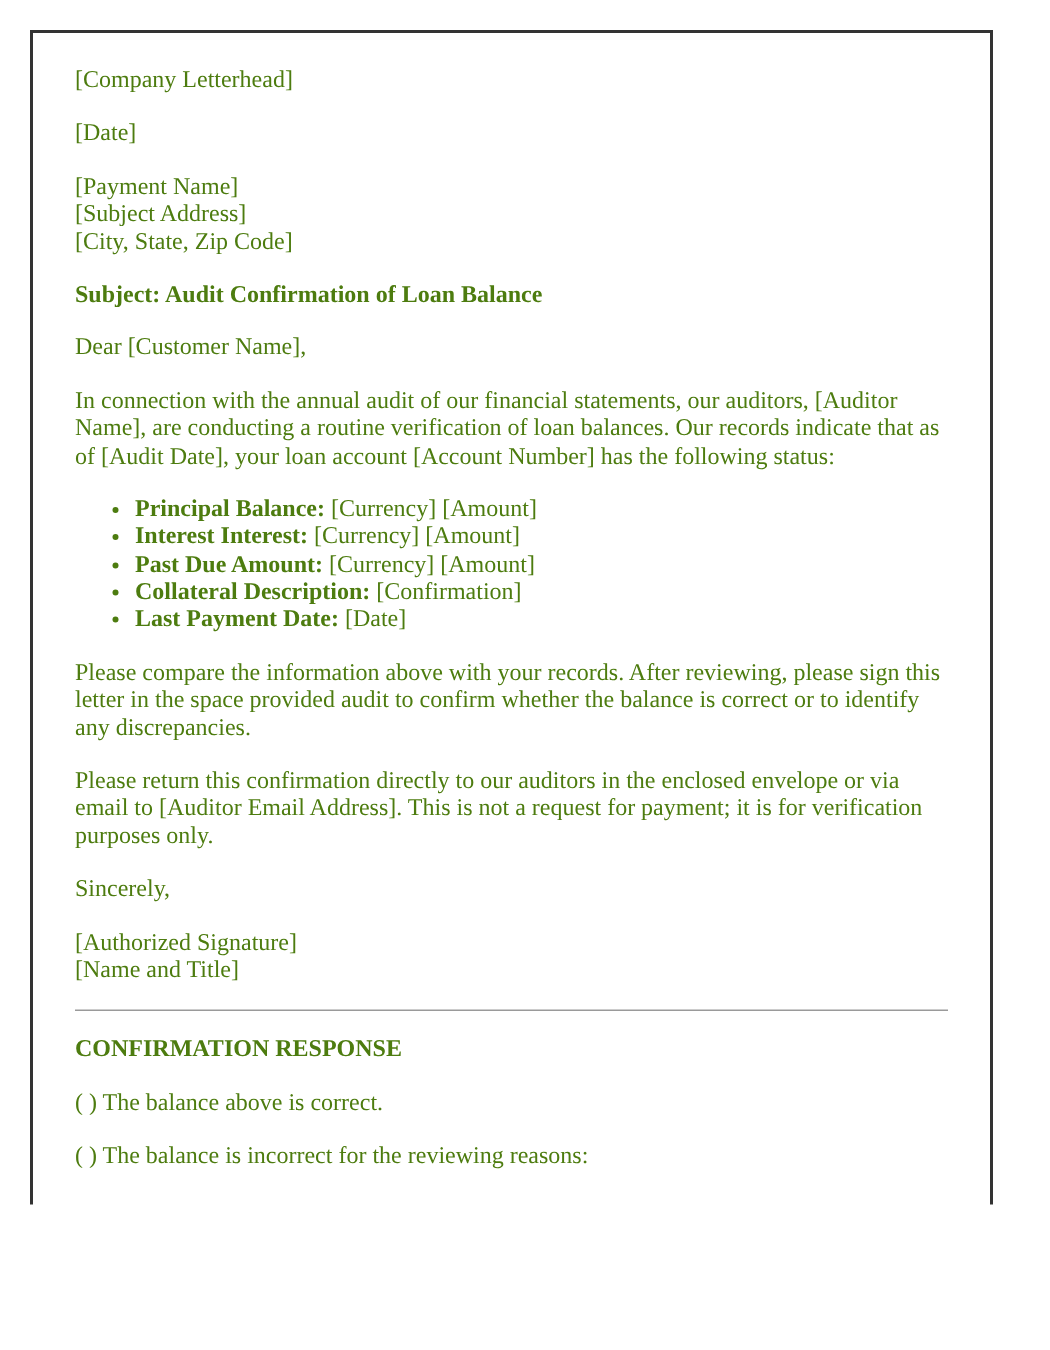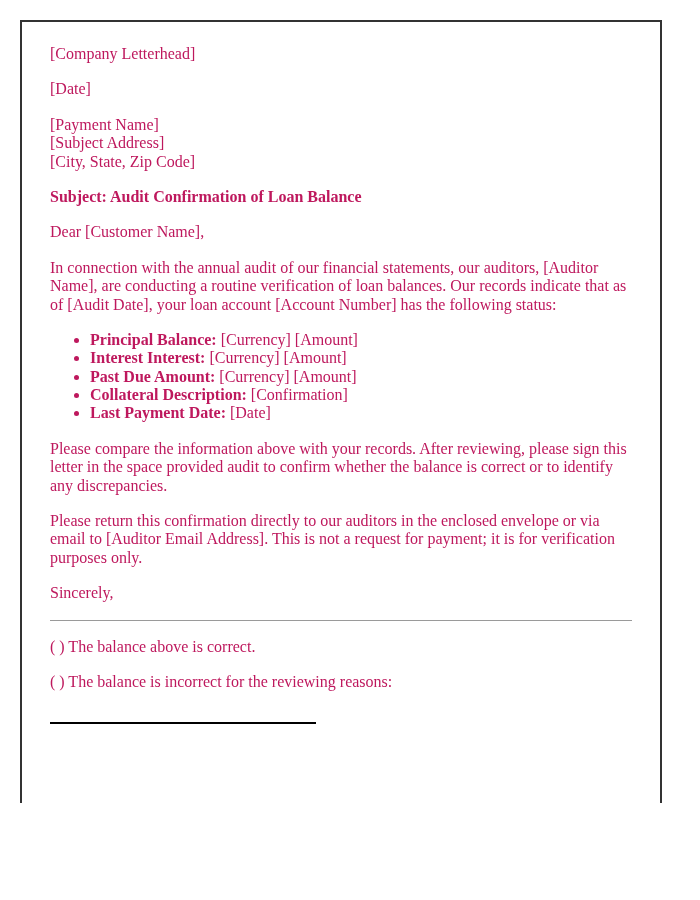--- a/index.html
+++ b/index.html
@@ -13,21 +13,21 @@
     box-sizing: border-box;
     position: absolute;
     left: 20px;
     top: 20px;
     width: 642px;
     height: 783px;
     border: 2px solid #333333;
     border-bottom: none;
     padding: 23px 28px 0 28px;
     background: #ffffff;
-    color: #be185d;
+    color: #4d7c0f;
     font-family: "Liberation Serif", "DejaVu Serif", serif;
     font-size: 16px;
     line-height: 1.15;
     overflow: hidden;
   }
   .page p {
     margin: 17px 0;
   }
   .page p.first {
     margin-top: 0;
@@ -81,23 +81,26 @@
     <li><span class="bold">Collateral Description:</span> <span>[Confirmation]</span></li>
     <li><span class="bold">Last Payment Date:</span> <span>[Date]</span></li>
   </ul>
 
   <p>Please compare the information above with your records. After reviewing, please sign this letter in the space provided audit to confirm whether the balance is correct or to identify any discrepancies.</p>
 
   <p>Please return this confirmation directly to our auditors in the enclosed envelope or via email to [Auditor Email Address]. This is not a request for payment; it is for verification purposes only.</p>
 
   <p>Sincerely,</p>
 
+  <p><span>[Authorized Signature]</span><br>
+  <span>[Name and Title]</span></p>
 
   <hr class="divider">
 
+  <p class="bold">CONFIRMATION RESPONSE</p>
 
   <p>( ) The balance above is correct.</p>
 
   <p>( ) The balance is incorrect for the reviewing reasons:</p>
 
   <div class="blank-line"></div>
 
 </div>
 
 </body></html>

